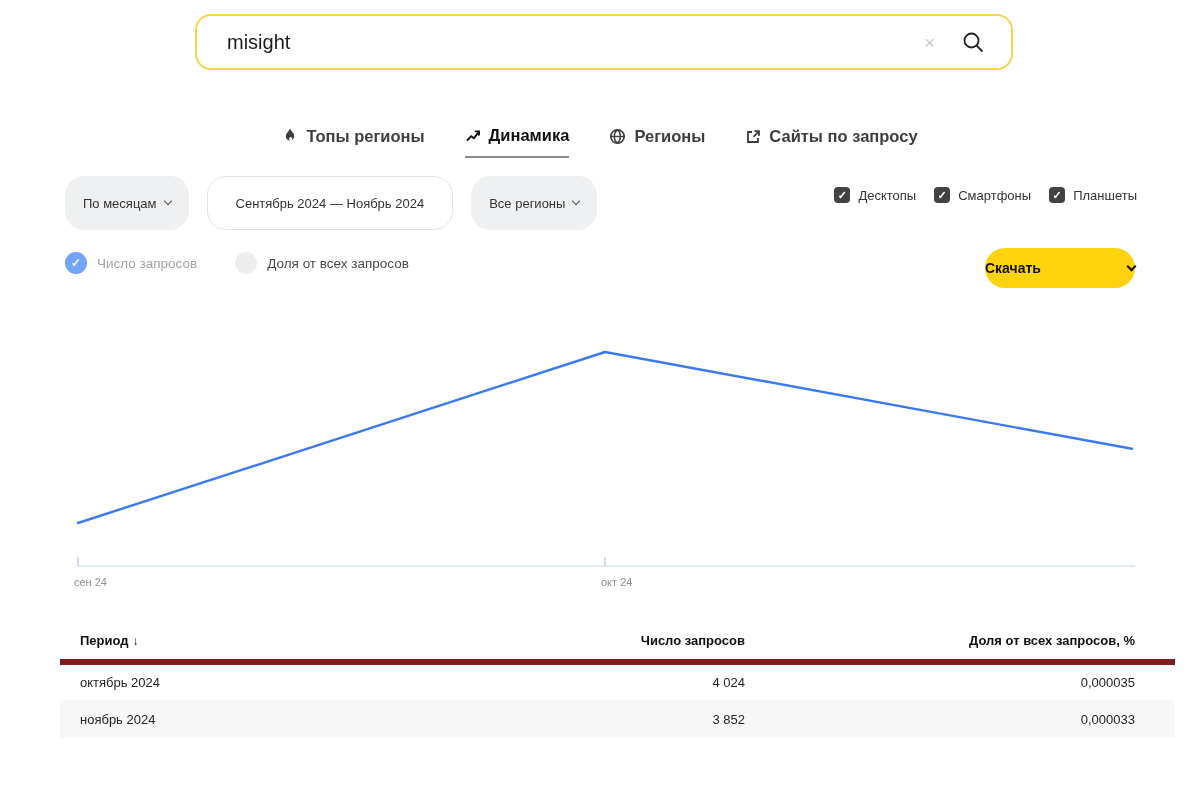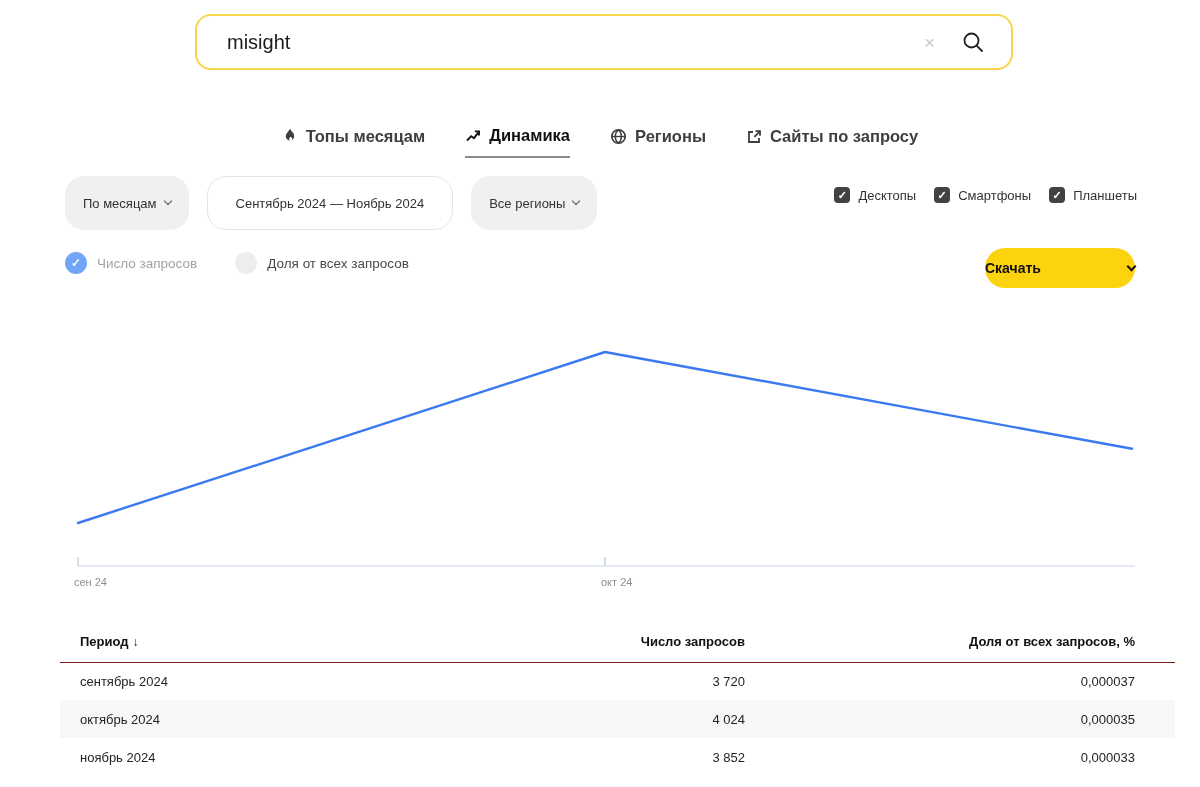--- a/index.html
+++ b/index.html
@@ -90,21 +90,21 @@
   }
 
   
   .table-wrap { left:60px; top:622px; width:1115px; }
   table { width:100%; border-collapse:collapse; table-layout:fixed; }
   th { font-size:13px; font-weight:700; color:#111; height:40px; vertical-align:middle; }
   td { font-size:13px; color:#242424; height:38px; vertical-align:middle; }
   th:nth-child(1), td:nth-child(1) { width:392px; text-align:left;  padding-left:20px; }
   th:nth-child(2), td:nth-child(2) { width:293px; text-align:right; }
   th:nth-child(3), td:nth-child(3) { text-align:right; padding-right:40px; }
-  thead tr { border-bottom:1px solid #7f1d1d; }
+  thead tr { border-bottom:6px solid #7f1d1d; }
   tbody tr:nth-child(2) { background:#f7f7f8; }
   .sort-arrow { font-weight:700; font-size:12px; margin-left:4px; }
 </style>
 </head>
 <body>
 
 <div class="abs search-bar">
   <span class="search-value">misight</span>
   <span class="clear-x">×</span>
   <span class="search-glass">
@@ -116,21 +116,21 @@
 </div>
 
 <div class="abs tabs-row">
   <div class="tab">
     <span class="ticon">
       <svg width="16" height="17" viewBox="0 0 16 17">
         <path d="M8.3 0.8c.2 2.4 3.9 3.7 3.9 7.6a4.2 4.2 0 0 1-8.4 0c0-2.4 1.5-3.5 2.4-4.9C7 2.4 7.2 1.8 8.3.8z" fill="#3e3e3e"></path>
         <path d="M8 9.2c-.9.9-1.1 1.9-.5 3 .5.9 1.9.9 2.5 0 .6-1 .3-2.1-.6-3-.5-.4-.9-.4-1.4 0z" fill="#fff"></path>
       </svg>
     </span>
-    <span>Топы месяцам</span>
+    <span>Топы регионы</span>
   </div>
   <div class="tab active">
     <span class="ticon">
       <svg width="16" height="16" viewBox="0 0 16 16" fill="none">
         <polyline points="2,12.5 6.2,8.2 9,10.2 13.6,4.2" stroke="#111" stroke-width="1.9" fill="none"></polyline>
         <polyline points="9.8,3.4 14,3.4 14,7.6" stroke="#111" stroke-width="1.9" fill="none"></polyline>
       </svg>
     </span>
     <span>Динамика</span>
   </div>
@@ -219,25 +219,20 @@
       <tr>
         <th>
           <span>Период</span><span class="sort-arrow">↓</span>
         </th>
         <th>Число запросов</th>
         <th>Доля от всех запросов, %</th>
       </tr>
     </thead>
     <tbody>
         <tr>
-          <td>сентябрь 2024</td>
-          <td>3 720</td>
-          <td>0,000037</td>
-        </tr>
-        <tr>
           <td>октябрь 2024</td>
           <td>4 024</td>
           <td>0,000035</td>
         </tr>
         <tr>
           <td>ноябрь 2024</td>
           <td>3 852</td>
           <td>0,000033</td>
         </tr>
       </tbody>

